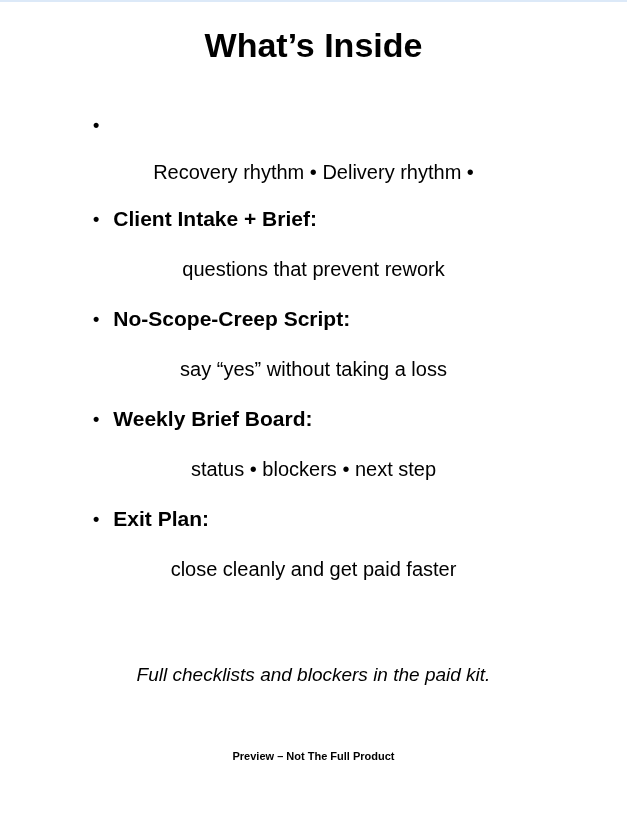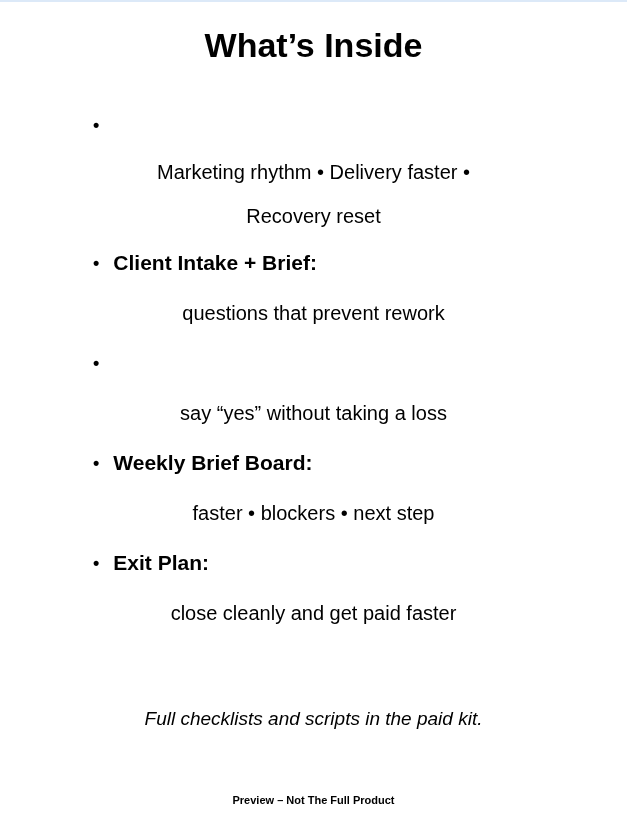--- a/index.html
+++ b/index.html
@@ -76,53 +76,53 @@
   <div class="top-edge-line"></div>
 
   <div class="title">What’s Inside</div>
 
   <div class="content">
 
     <div class="item">
       <div class="heading-line">
         <span class="bullet">•</span>
       </div>
-      <div class="sub-line tight">Marketing rhythm • Delivery faster •</div>
-      <div class="sub-line tight">Recovery reset</div>
+      <div class="sub-line tight">Recovery rhythm • Delivery rhythm •</div>
     </div>
 
     <div class="item">
       <div class="heading-line">
         <span class="bullet">•</span>
         <span>Client Intake + Brief:</span>
       </div>
       <div class="sub-line">questions that prevent rework</div>
     </div>
 
     <div class="item">
       <div class="heading-line">
         <span class="bullet">•</span>
+        <span>No-Scope-Creep Script:</span>
       </div>
       <div class="sub-line">say “yes” without taking a loss</div>
     </div>
 
     <div class="item">
       <div class="heading-line">
         <span class="bullet">•</span>
         <span>Weekly Brief Board:</span>
       </div>
-      <div class="sub-line">faster • blockers • next step</div>
+      <div class="sub-line">status • blockers • next step</div>
     </div>
 
     <div class="item">
       <div class="heading-line">
         <span class="bullet">•</span>
         <span>Exit Plan:</span>
       </div>
       <div class="sub-line">close cleanly and get paid faster</div>
     </div>
 
   </div>
 
-  <div class="note-line">Full checklists and scripts in the paid kit.</div>
+  <div class="note-line">Full checklists and blockers in the paid kit.</div>
 
   <div class="footer-line">Preview – Not The Full Product</div>
 </div>
 
 </body></html>

